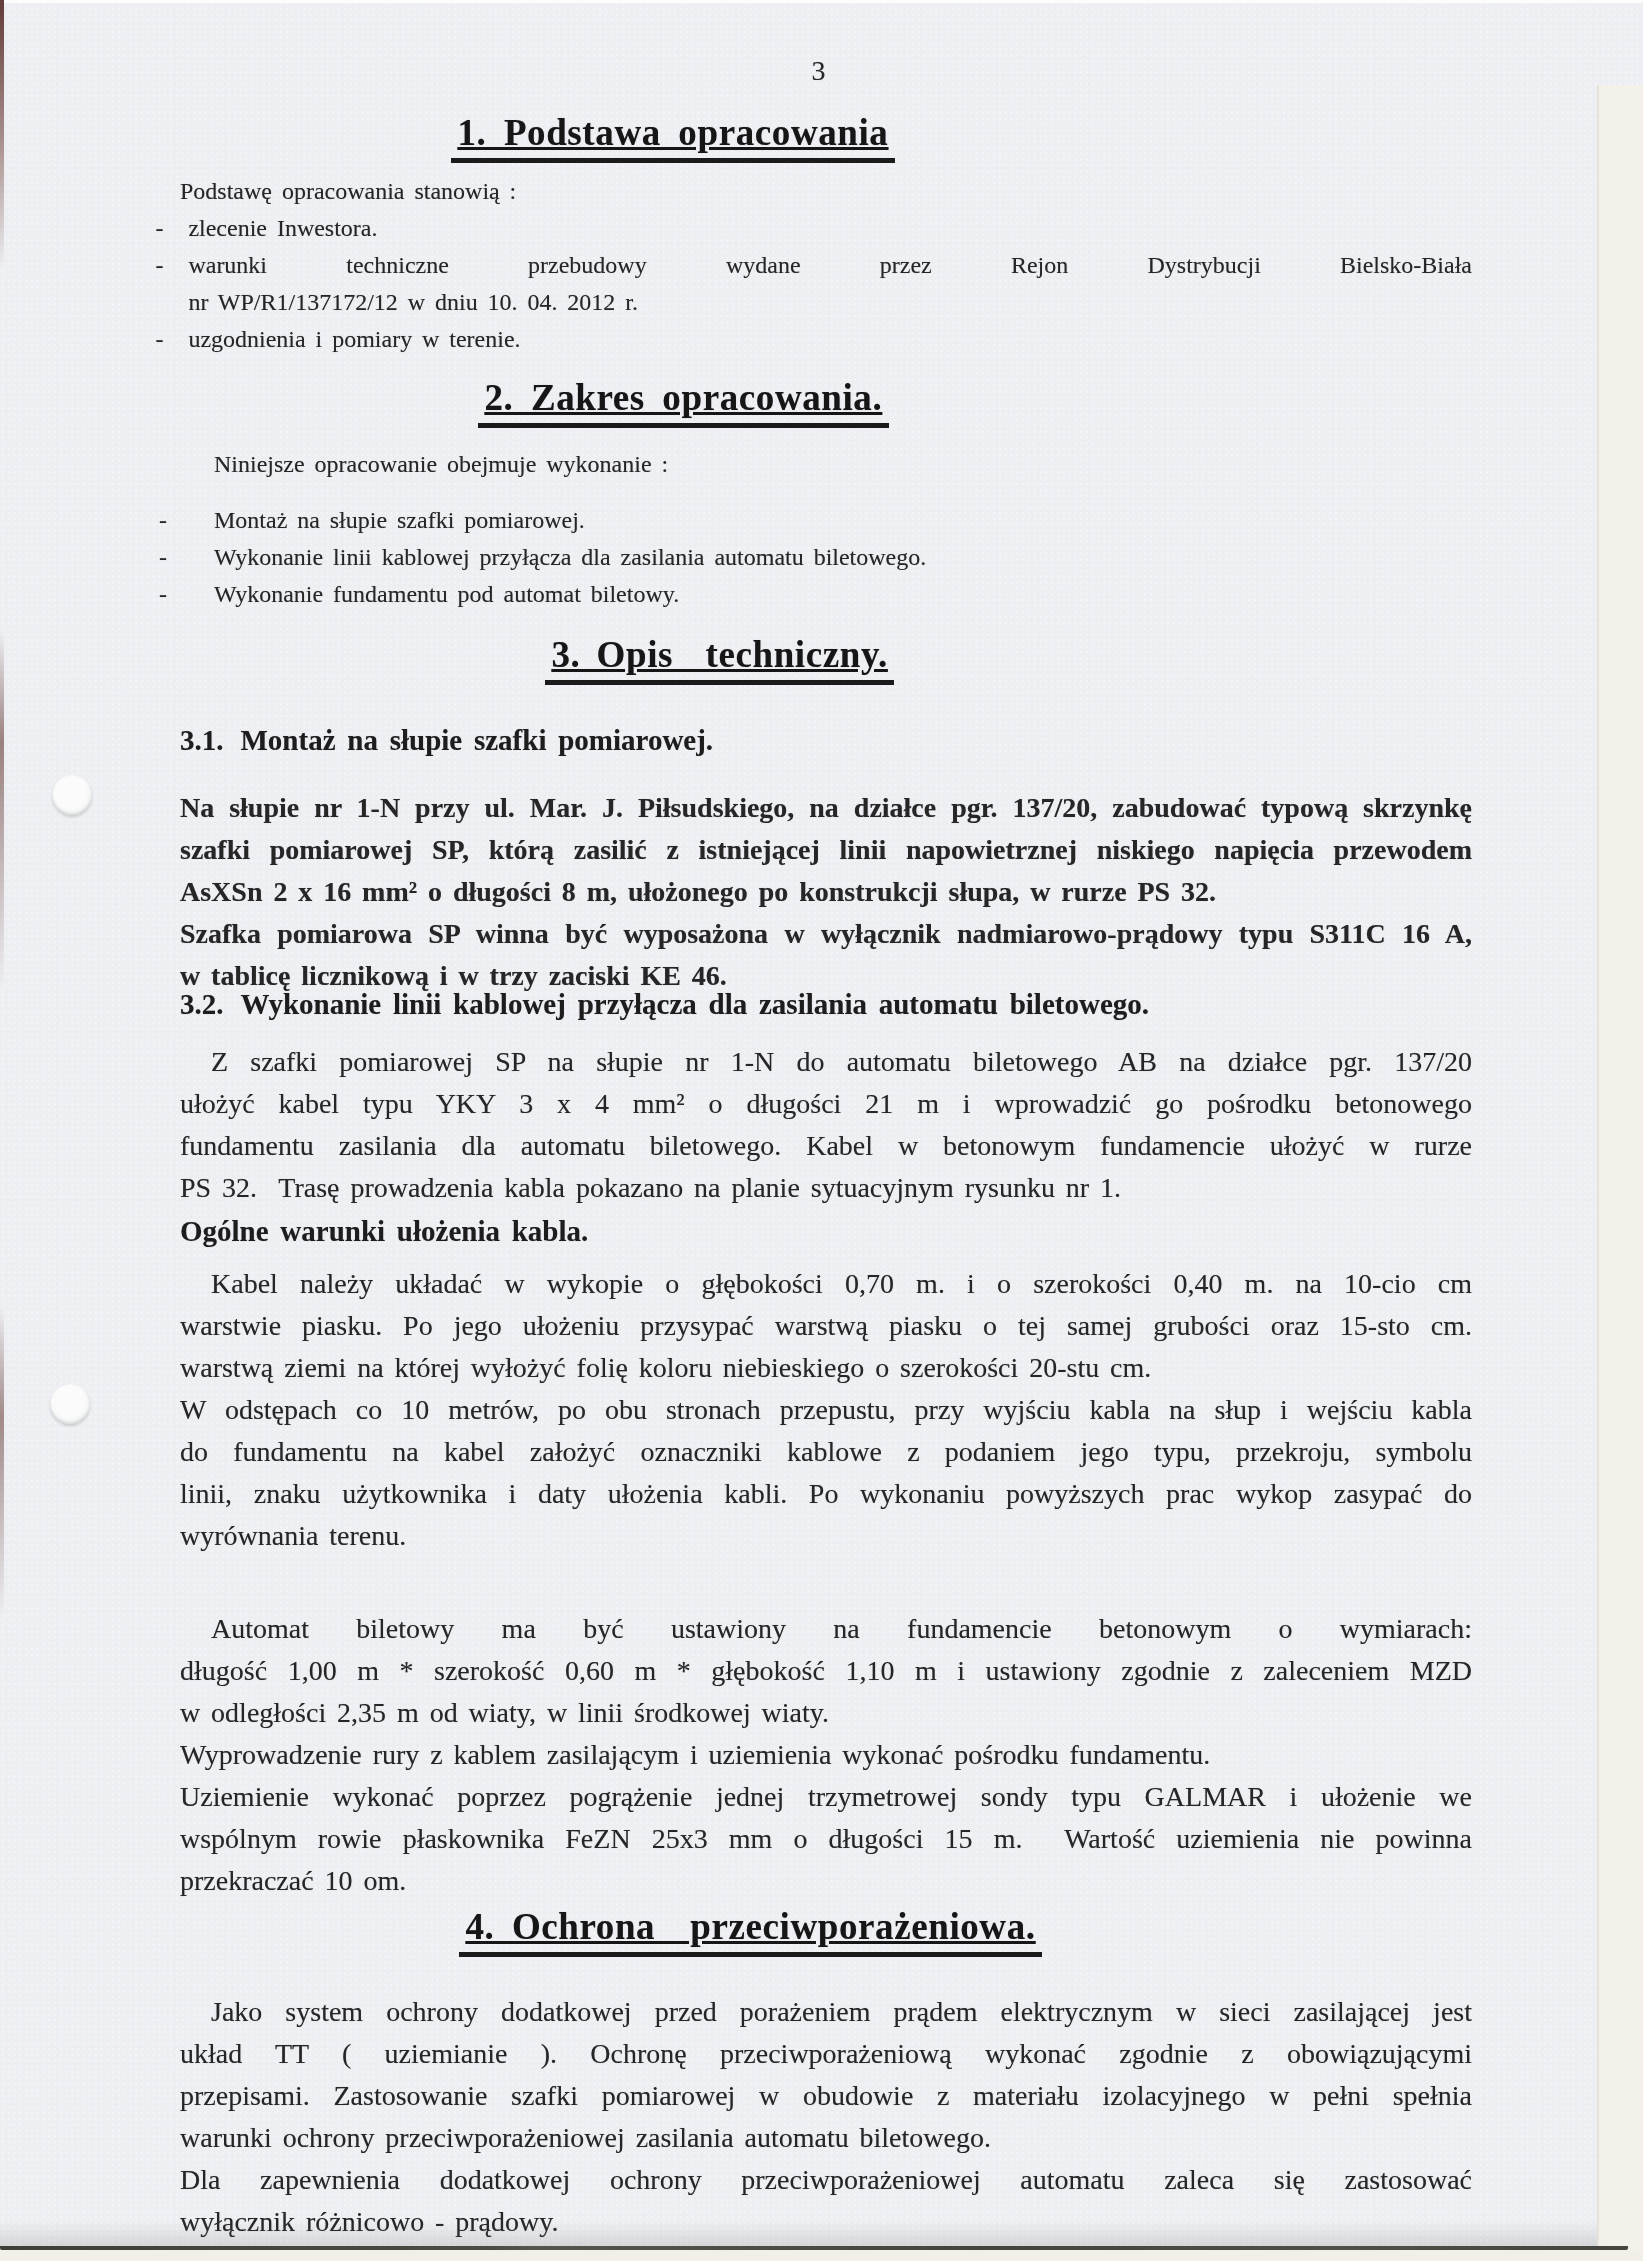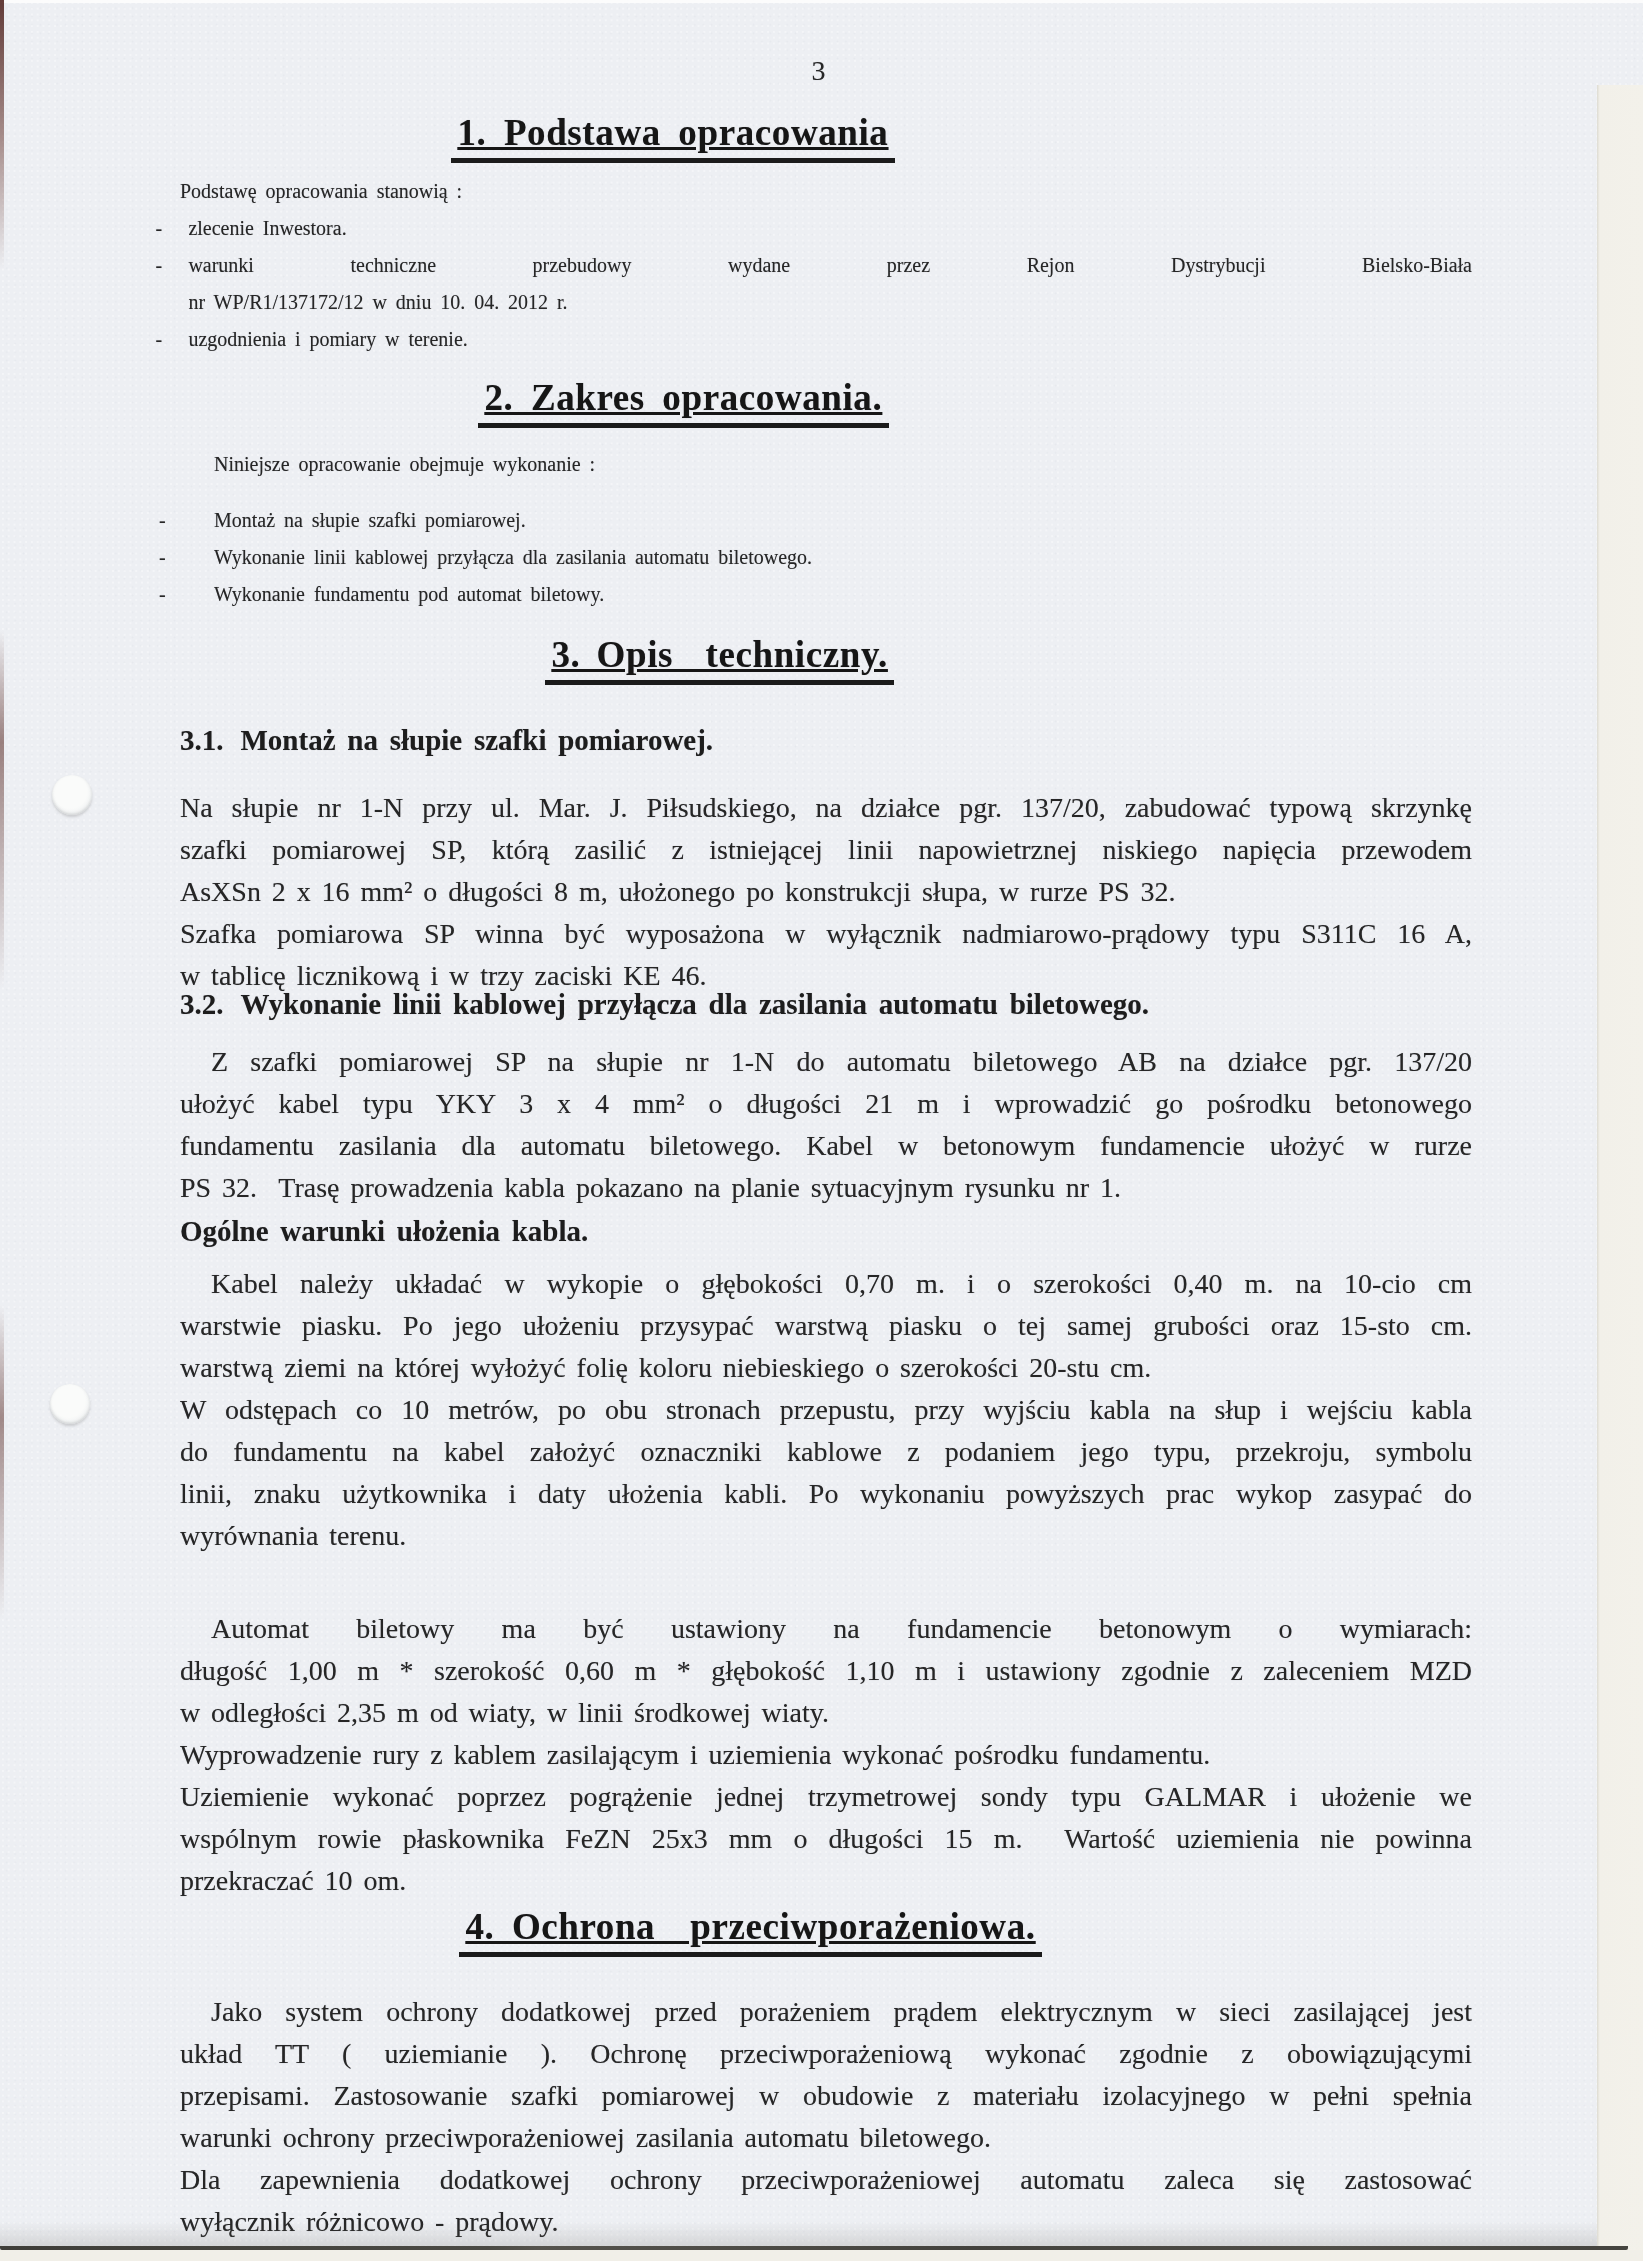--- a/index.html
+++ b/index.html
@@ -14,21 +14,21 @@
     background-color:#edeff3;
     background-image:
       radial-gradient(rgba(255,255,255,0.5) 0.6px, transparent 1px),
       radial-gradient(rgba(170,178,192,0.10) 0.6px, transparent 1.2px);
     background-size:5.8px 5.8px,8.4px 8.4px;
     background-position:0 0,2.6px 3.9px;
   }
   .txt{ text-shadow:0 0 0.8px rgba(55,58,70,0.38); }
   .block{ position:absolute; }
   .body-size{ font-size:28px; line-height:42px; word-spacing:3.9px; }
-  .list-size{ font-size:20px; line-height:37px; word-spacing:3.9px; }
+  .list-size{ font-size:24px; line-height:37px; word-spacing:3.9px; }
   .para{ left:180px; width:1292px; }
   .ln{ white-space:normal; }
   .j{ text-align:justify; text-align-last:justify; }
   .ind{ text-indent:31px; }
   .heading{
     font-weight:bold; font-size:37px; line-height:45px; color:#161616;
     width:max-content; word-spacing:7.7px; letter-spacing:0.6px;
     border-bottom:5.2px solid #1b1b1b; padding:0 6.4px 3.2px 6.4px;text-decoration:underline;
   }
   .subhead{
@@ -126,21 +126,21 @@
       <span>Wykonanie fundamentu pod automat biletowy.</span>
     </div>
   </div>
 
   <div class="block txt heading" style="left:545px;top:632px;word-spacing:6.4px;">3. Opis&nbsp; techniczny.</div>
 
   <div class="block txt subhead" style="left:180px;top:722px;">
     <span>3.1.</span><span class="subtitle">Montaż na słupie szafki pomiarowej.</span>
   </div>
 
-  <div class="block txt body-size para" style="top:787px;">
+  <div class="block txt body-size para" style="top:787px;font-weight:bold;">
     <div class="ln j">Na słupie nr 1-N przy ul. Mar. J. Piłsudskiego, na działce pgr. 137/20, zabudować typową skrzynkę</div>
     <div class="ln j">szafki pomiarowej SP, którą zasilić z istniejącej linii napowietrznej niskiego napięcia przewodem</div>
     <div class="ln">AsXSn 2 x 16 mm² o długości 8 m, ułożonego po konstrukcji słupa, w rurze PS 32.</div>
     <div class="ln j">Szafka pomiarowa SP winna być wyposażona w wyłącznik nadmiarowo-prądowy typu S311C 16 A,</div>
     <div class="ln">w tablicę licznikową i w trzy zaciski KE 46.</div>
   </div>
 
   <div class="block txt subhead" style="left:180px;top:986px;">
     <span>3.2.</span><span class="subtitle">Wykonanie linii kablowej przyłącza dla zasilania automatu biletowego.</span>
   </div>

